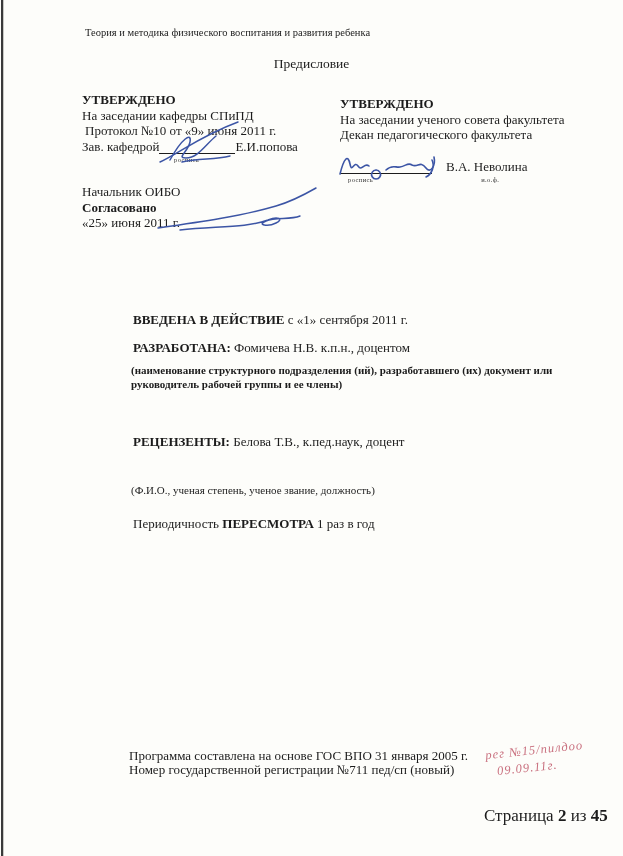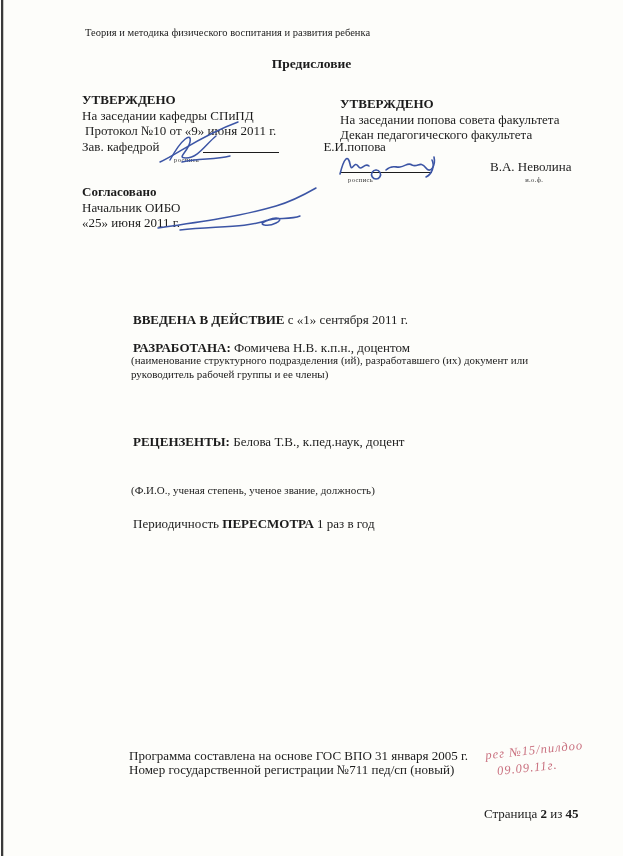--- a/index.html
+++ b/index.html
@@ -13,32 +13,32 @@
   }
   .scan-edge{position:absolute;left:1px;top:0;width:2px;height:100%;background:#3a3a3a;}
   .scan-edge2{position:absolute;left:3px;top:0;width:1px;height:100%;background:#c9c9c4;}
   .abs{position:absolute;}
   .t{font-size:13px;line-height:15.5px;white-space:nowrap;}
   .b{font-weight:bold;}
   .small-note{font-size:11px;line-height:13.5px;white-space:normal;}
   .tiny{font-size:6.5px;color:#333;letter-spacing:.4px;white-space:nowrap;}
   .u{}
   .fillline{display:inline-block;border-bottom:1px solid #1c1c1c;height:13px;vertical-align:baseline;}
-  .row{display:flex;align-items:flex-start;gap:44px;}
+  .row{display:flex;align-items:flex-end;}
   .header-small{font-size:10.5px;white-space:nowrap;}
-  .page-title{font-size:13.5px;text-align:center;width:100%;font-weight:bold;}
+  .page-title{font-size:13.5px;text-align:center;width:100%;}
   .sig{position:absolute;pointer-events:none;}
   .handwriting{
     font-size:12.5px;line-height:17px;
     font-style:italic;
     transform:rotate(-6deg);
     white-space:nowrap;
     letter-spacing:1px;
   }
-  .pagenum{font-size:13px;white-space:nowrap;}
+  .pagenum{font-size:17px;white-space:nowrap;}
 </style>
 </head>
 <body>
 
 <div class="paper">
   <div class="scan-edge"></div>
   <div class="scan-edge2"></div>
 
   <div class="abs header-small" style="left:85px;top:27px;">Теория и методика физического воспитания и развития ребенка</div>
 
@@ -59,21 +59,21 @@
   <svg class="sig" style="left:152px;top:118px;" width="92" height="46" viewBox="0 0 92 46">
     <g fill="none" stroke="#3c55a5" stroke-width="1.5" stroke-linecap="round">
       <path d="M8,44 C26,36 48,18 86,4"></path>
       <path d="M18,42 C30,20 40,14 38,24 C36,34 24,40 34,40 C46,40 54,26 64,18"></path>
       <path d="M30,44 C48,40 62,42 78,38"></path>
     </g>
   </svg>
 
   <div class="abs" style="left:340px;top:96px;">
     <div class="t b">УТВЕРЖДЕНО</div>
-    <div class="t">На заседании попова совета факультета</div>
+    <div class="t">На заседании ученого совета факультета</div>
     <div class="t">Декан педагогического факультета</div>
     <div class="t row" style="margin-top:16px;">
       <span class="fillline" style="width:92px;"></span>
       <span style="margin-left:14px;">В.А. Неволина</span>
     </div>
     <div class="row" style="margin-top:2px;">
       <span class="tiny" style="margin-left:8px;">роспись</span>
       <span class="tiny" style="margin-left:108px;">и.о.ф.</span>
     </div>
   </div>
@@ -81,42 +81,42 @@
   <svg class="sig" style="left:336px;top:150px;" width="104" height="30" viewBox="0 0 104 30">
     <g fill="none" stroke="#3c55a5" stroke-width="1.6" stroke-linecap="round">
       <path d="M4,24 C8,8 12,4 14,14 C16,24 18,10 22,16 C26,22 28,12 33,16"></path>
       <path d="M40,20 a4.5,4.5 0 1 0 .1,0"></path>
       <path d="M50,20 C56,14 60,18 64,17 C70,16 72,12 76,15 C82,18 84,10 90,18 C94,24 100,16 98,7"></path>
       <path d="M96,10 C99,16 96,24 90,27"></path>
     </g>
   </svg>
 
   <div class="abs" style="left:82px;top:184px;">
+    <div class="t">Начальник ОИБО</div>
     <div class="t b">Согласовано</div>
-    <div class="t">Начальник ОИБО</div>
     <div class="t">«25» июня 2011 г.</div>
   </div>
 
   <svg class="sig" style="left:150px;top:186px;" width="170" height="46" viewBox="0 0 170 46">
     <g fill="none" stroke="#3c55a5" stroke-width="1.5" stroke-linecap="round">
       <path d="M8,42 C50,36 92,30 126,20 C140,16 152,10 166,2"></path>
       <path d="M30,44 C66,40 96,42 118,34 C128,30 134,33 126,37 C118,41 106,39 116,35 C126,31 140,34 150,30"></path>
     </g>
   </svg>
 
   <div class="abs t" style="left:133px;top:312px;">
     <span class="b">ВВЕДЕНА В ДЕЙСТВИЕ</span><span> с «1» сентября 2011 г.</span>
   </div>
 
   <div class="abs t" style="left:133px;top:340px;">
     <span class="b">РАЗРАБОТАНА:</span>
     <span class="u">Фомичева Н.В. к.п.н., доцентом</span>
   </div>
 
-  <div class="abs small-note" style="left:131px;top:354px;width:452px;">(наименование структурного подразделения (ий), разработавшего (их) документ или руководитель рабочей группы и ее члены)</div>
+  <div class="abs small-note" style="left:131px;top:364px;width:452px;font-weight:bold;">(наименование структурного подразделения (ий), разработавшего (их) документ или руководитель рабочей группы и ее члены)</div>
 
   <div class="abs t" style="left:133px;top:434px;">
     <span class="b">РЕЦЕНЗЕНТЫ:</span>
     <span class="u">Белова Т.В., к.пед.наук, доцент</span>
   </div>
 
   <div class="abs small-note" style="left:131px;top:484px;width:452px;">(Ф.И.О., ученая степень, ученое звание, должность)</div>
 
   <div class="abs t" style="left:133px;top:516px;">
     <span>Периодичность </span><span class="b">ПЕРЕСМОТРА</span>

